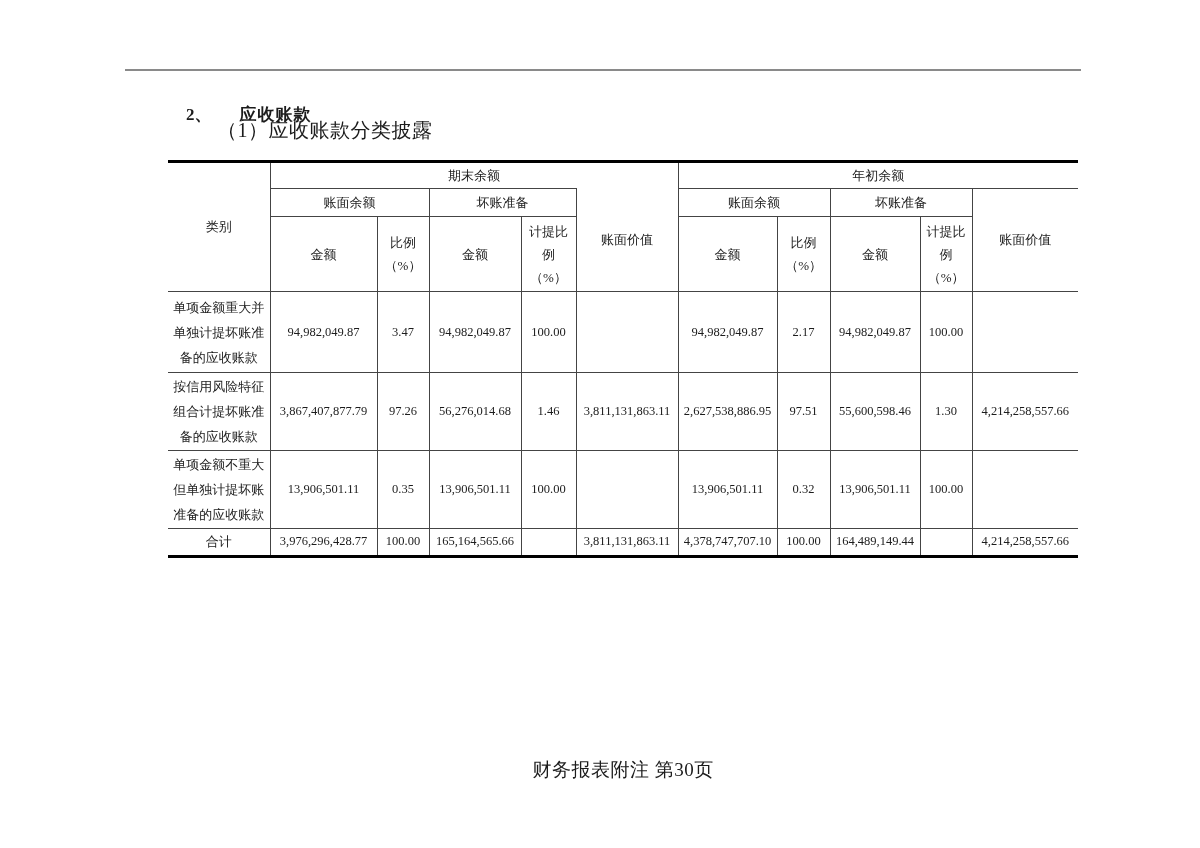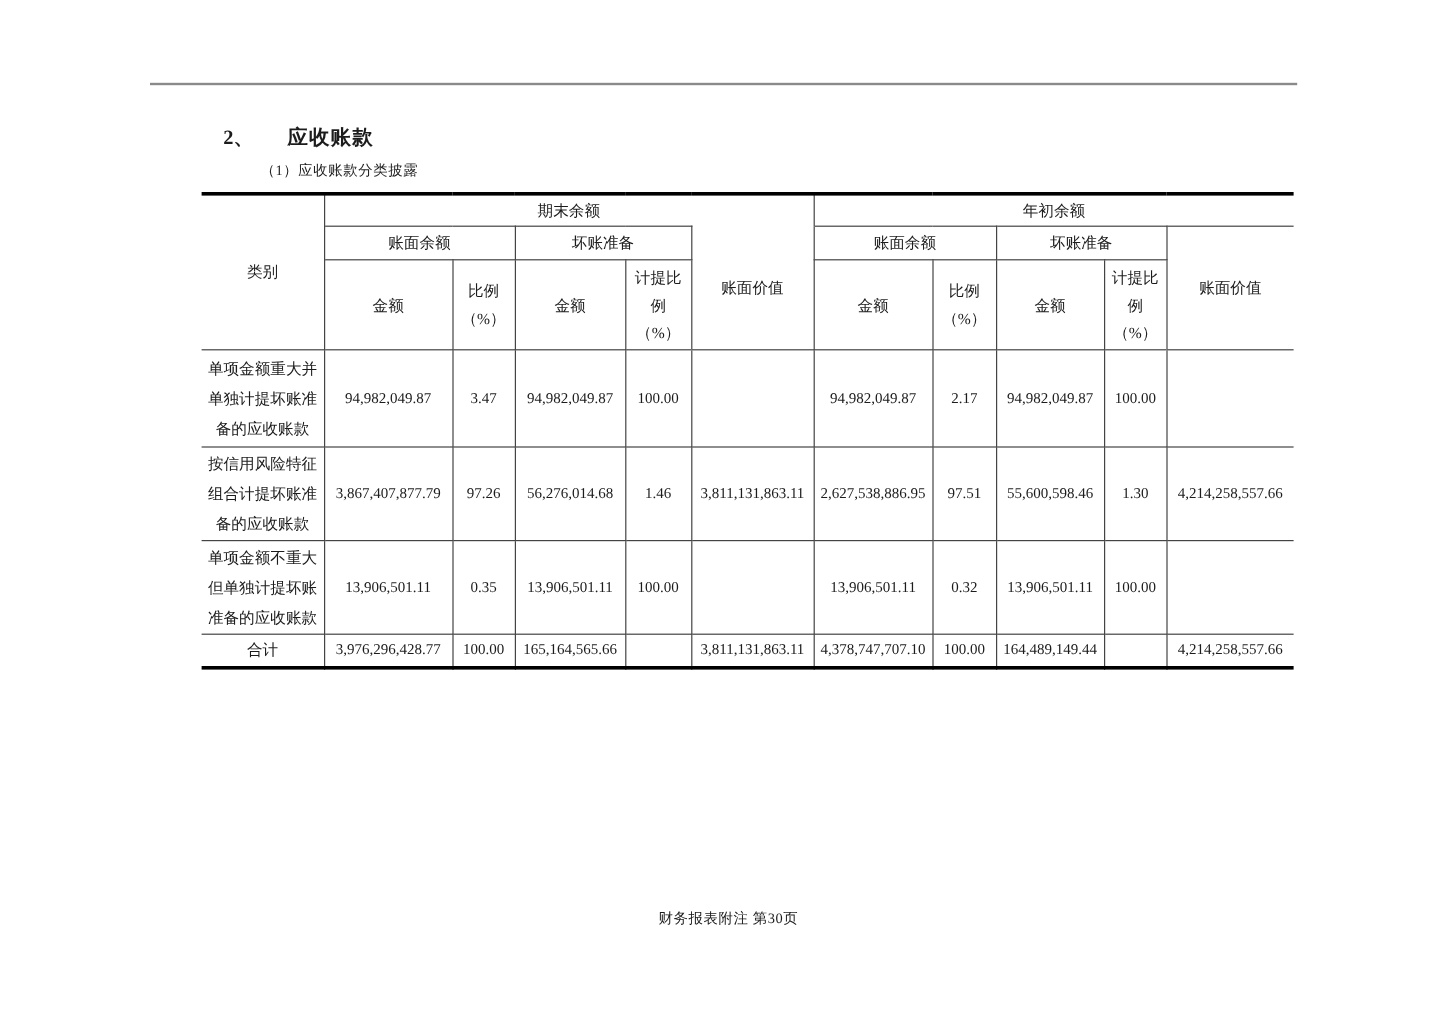--- a/index.html
+++ b/index.html
@@ -14,22 +14,22 @@
     position: absolute; left: 125px; top: 69px;
     width: 956px; height: 2px; background: #8a8a8a;
   }
   .doc-title {
     position: absolute; left: 186px; top: 103px;
     font-size: 17px; font-weight: bold; letter-spacing: 1px;
     display: flex;
   }
   .doc-title .num { margin-right: 28px; letter-spacing: 0; }
   .doc-subtitle {
-    position: absolute; left: 217px; top: 134px;
-    font-size: 12px; letter-spacing: 0.5px;
+    position: absolute; left: 217px; top: 117px;
+    font-size: 20px; letter-spacing: 0.5px;
   }
   table.fin {
     position: absolute; left: 168px; top: 160px;
     width: 910px; table-layout: fixed;
     border-collapse: collapse;
     border-top: 3px solid #000;
     border-bottom: 3px solid #000;
     font-size: 13px;
   }
   table.fin td {
@@ -58,23 +58,23 @@
   td.num {
     text-align: right;
     vertical-align: top;
     padding: 8px 7px 0 2px;
     font-size: 12.5px;
     white-space: nowrap;
   }
   tr.tot td.num { vertical-align: middle; padding-top: 0; }
   tr.tot td.cat { text-align: center; padding: 1px 2px; line-height: normal; }
   .page-footer {
-    position: absolute; left: 152px; top: 757px;
+    position: absolute; left: 168px; top: 757px;
     width: 910px; text-align: center;
-    font-size: 12px; letter-spacing: 0.5px;
+    font-size: 19px; letter-spacing: 0.5px;
   }
 </style>
 </head>
 <body>
 
 <div class="top-rule"></div>
 
 <div class="doc-title">
   <span class="num">2、</span>
   <span>应收账款</span>

